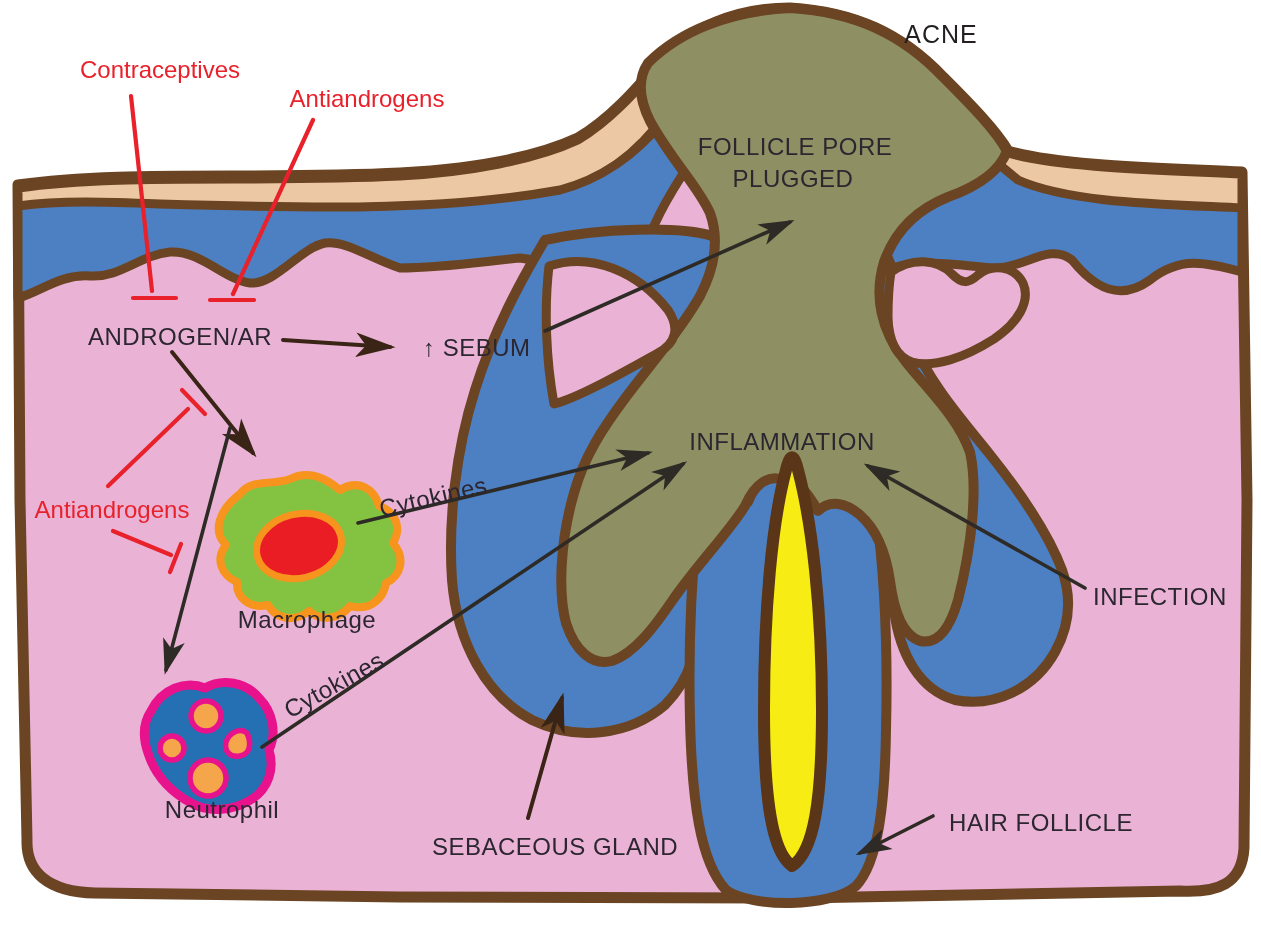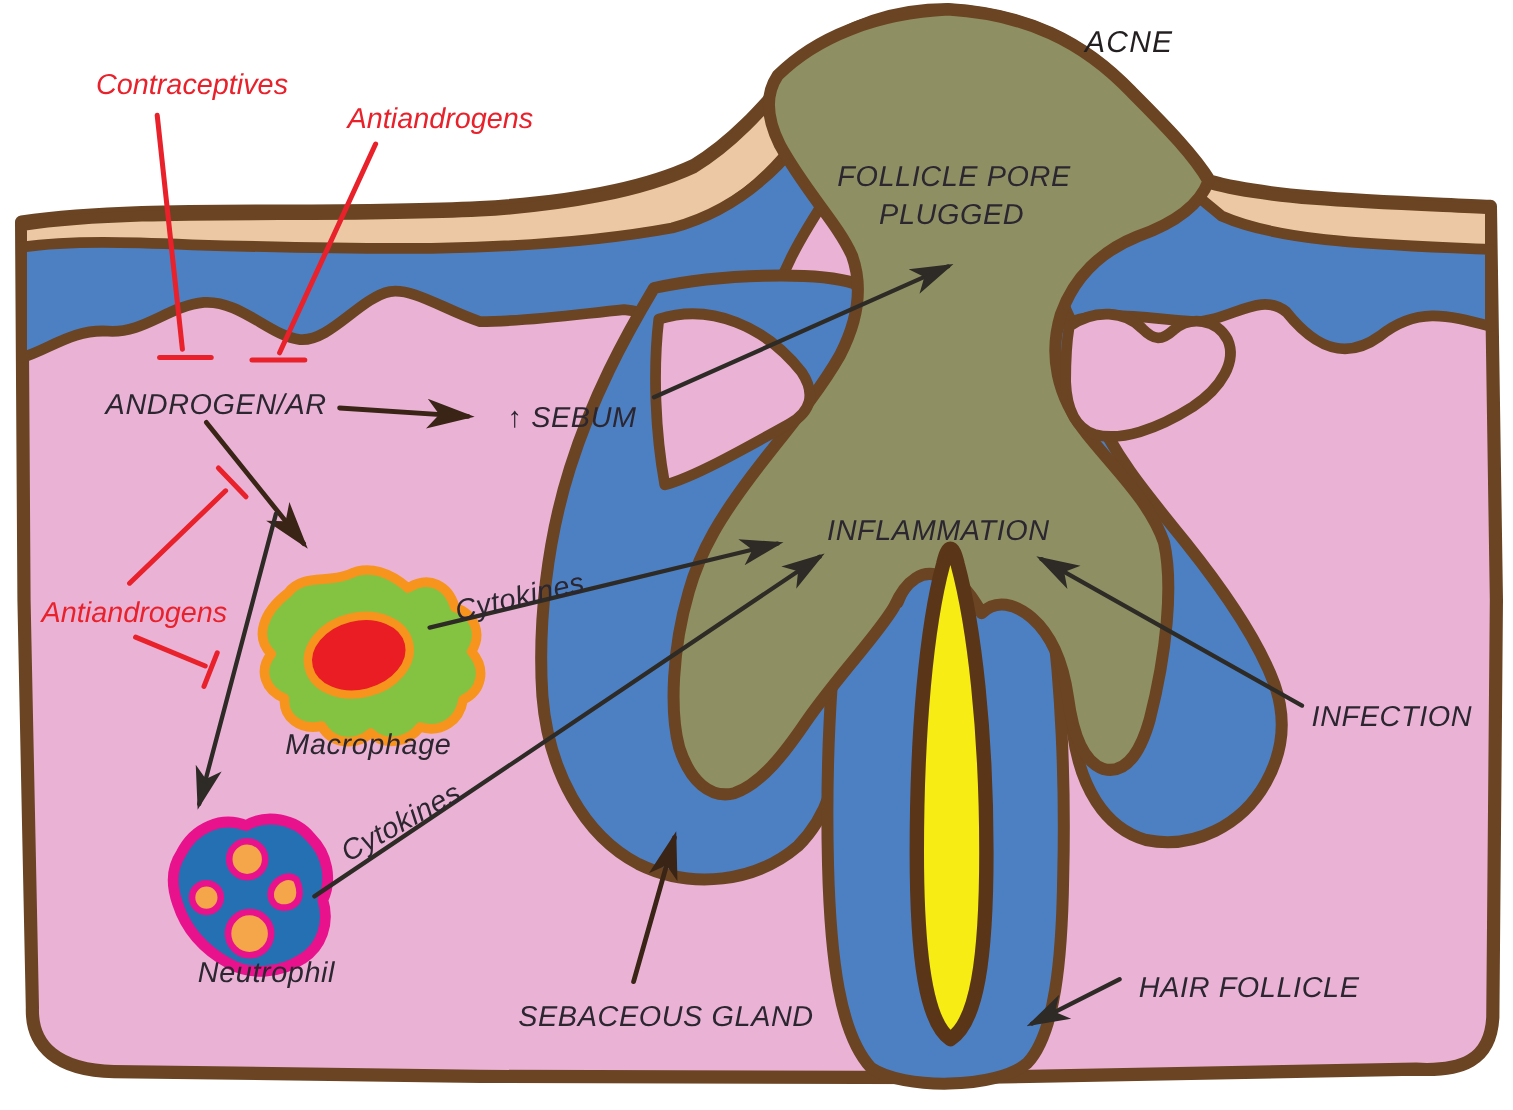--- a/index.html
+++ b/index.html
@@ -1,17 +1,17 @@
 <!DOCTYPE html>
 <html><head>
 <meta charset="utf-8">
 <style>
   html,body{margin:0;padding:0;background:#ffffff;}
   .stage{position:relative;width:1261px;height:925px;background:#ffffff;overflow:hidden;
-         font-family:"Liberation Sans", sans-serif;font-style:italic;}
+         font-family:"Liberation Sans", sans-serif;}
   svg{display:block}
   
   .f-pink{fill:#eab3d6}
   .f-blue{fill:#4d80c3}
   .f-tan{fill:#ecc9a4}
   .f-olive{fill:#8e9063}
   .f-yellow{fill:#f7ec13}
   .f-green{fill:#84c341}
   .f-red{fill:#ea1c24}
   .f-nblue{fill:#2470b3}

